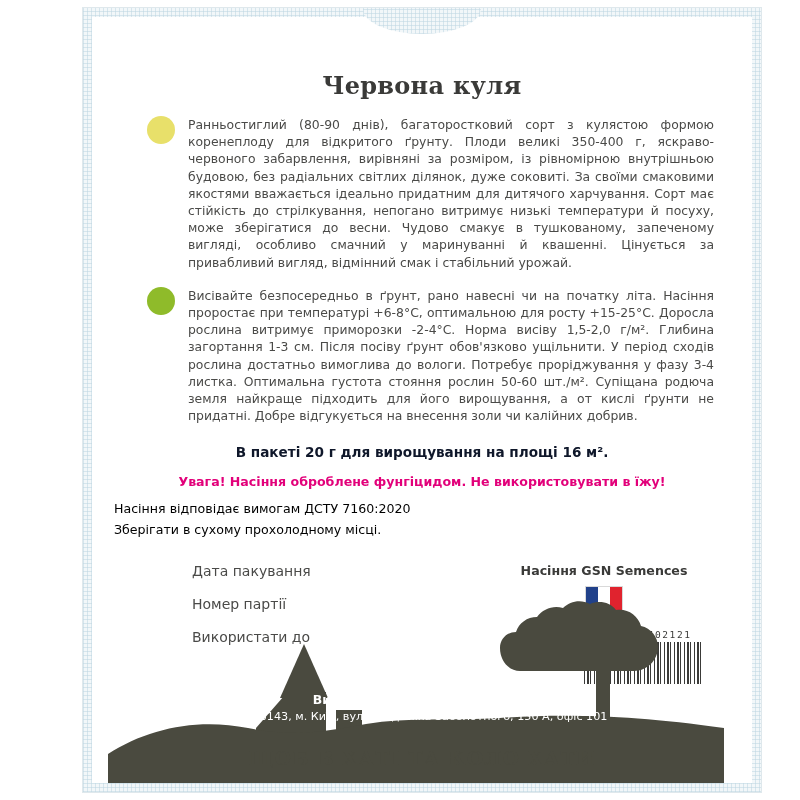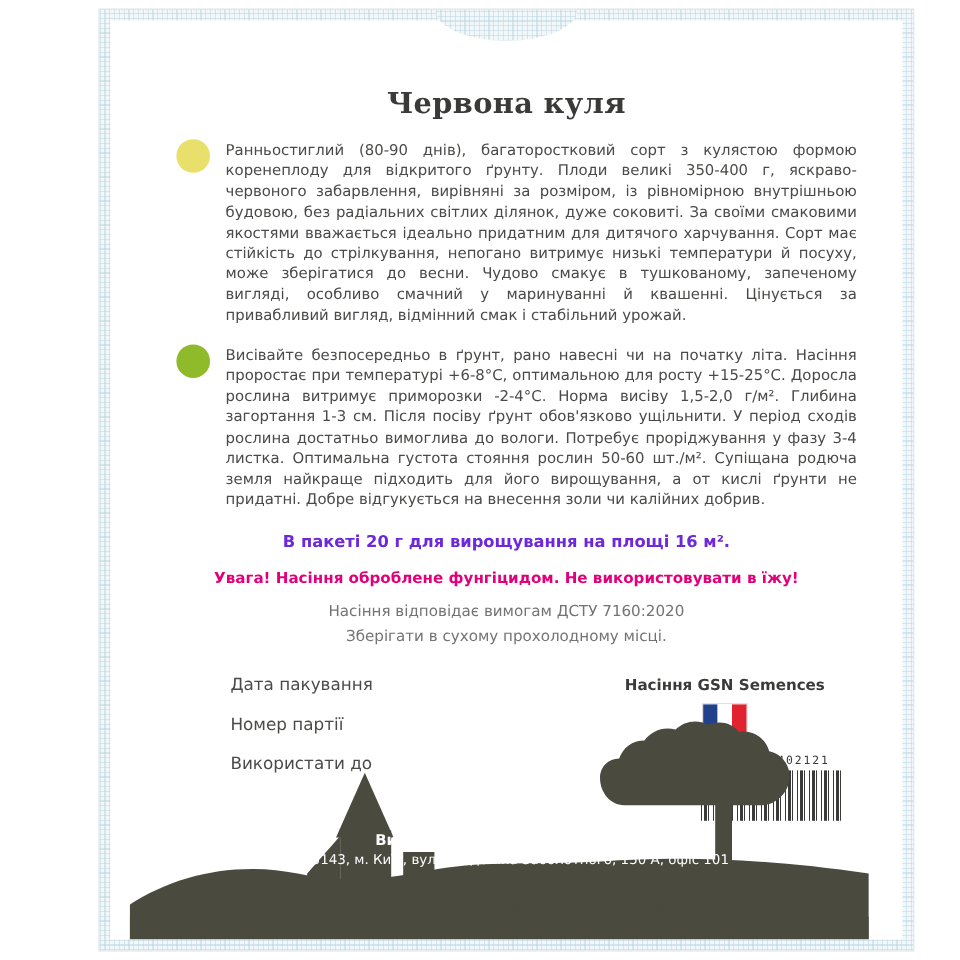--- a/index.html
+++ b/index.html
@@ -92,34 +92,33 @@
     color: #4a4a48;
     text-align: justify;
     margin: 0;
   }
 
   .weight-line {
     margin-top: 20px;
     text-align: center;
     font-weight: bold;
     font-size: 13.6px;
-    color: #6d28d9;
+    color: #0f172a;
   }
   .warning-line {
     margin-top: 14px;
     text-align: center;
     font-weight: bold;
     font-size: 12.6px;
     color: #e2007a;
   }
   .std-line, .store-line {
     margin-top: 12px;
-    text-align: center;
     font-size: 12.6px;
-    color: #737373;
+    color: #000000;
   }
   .store-line { margin-top: 6px; }
 
   
   .fields-row {
     position: relative;
     margin-top: 26px;
     height: 92px;
   }
   .fields {

